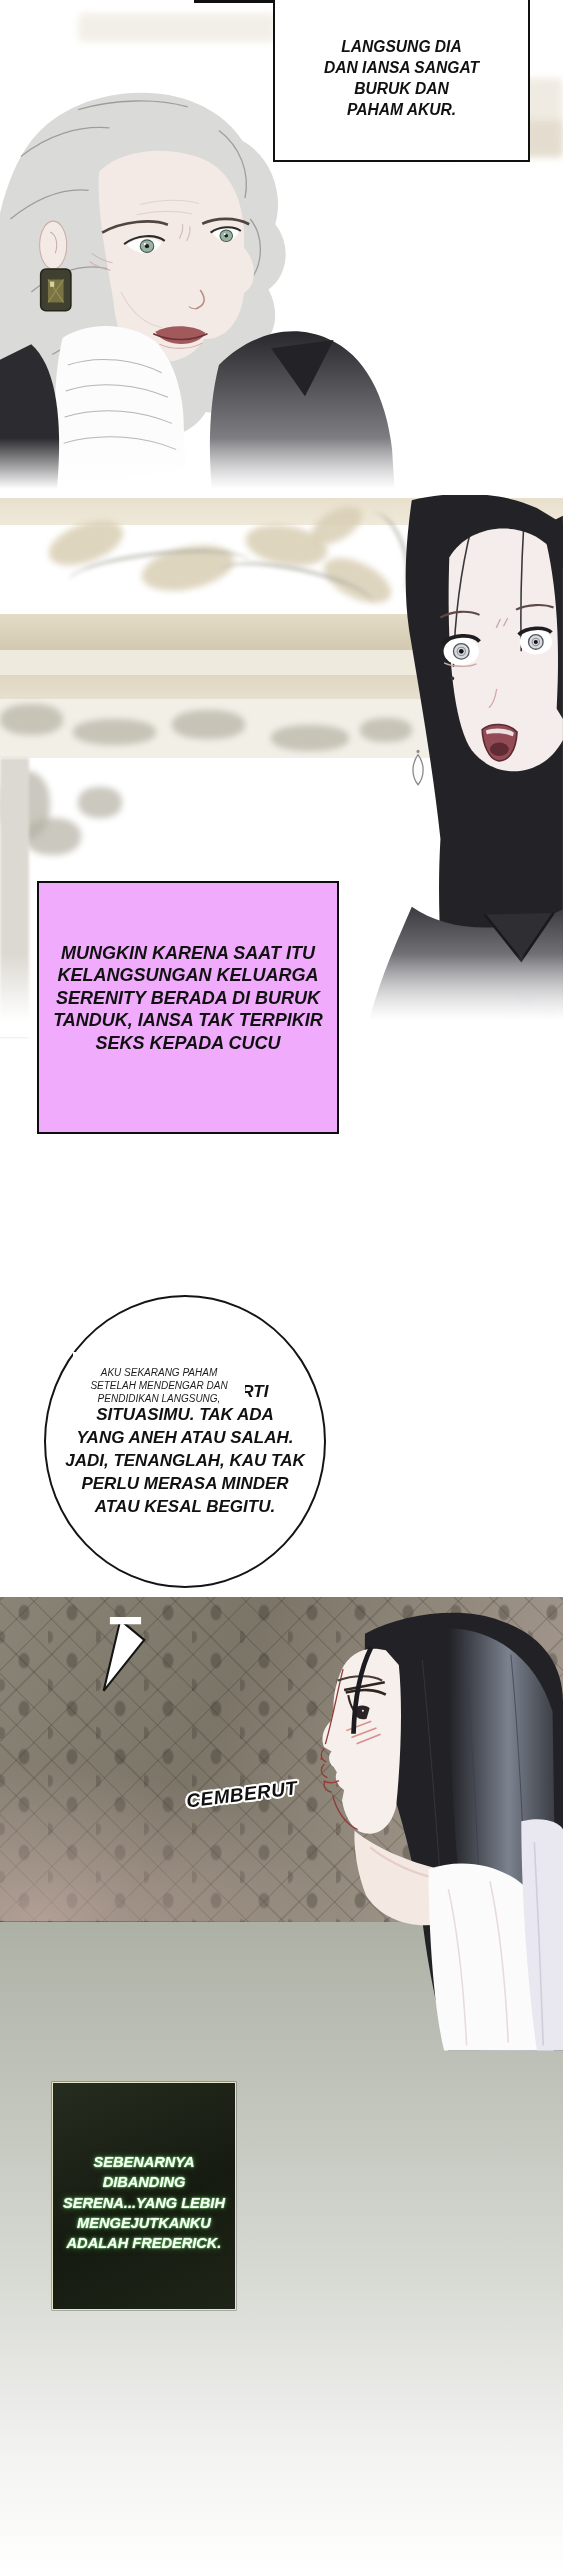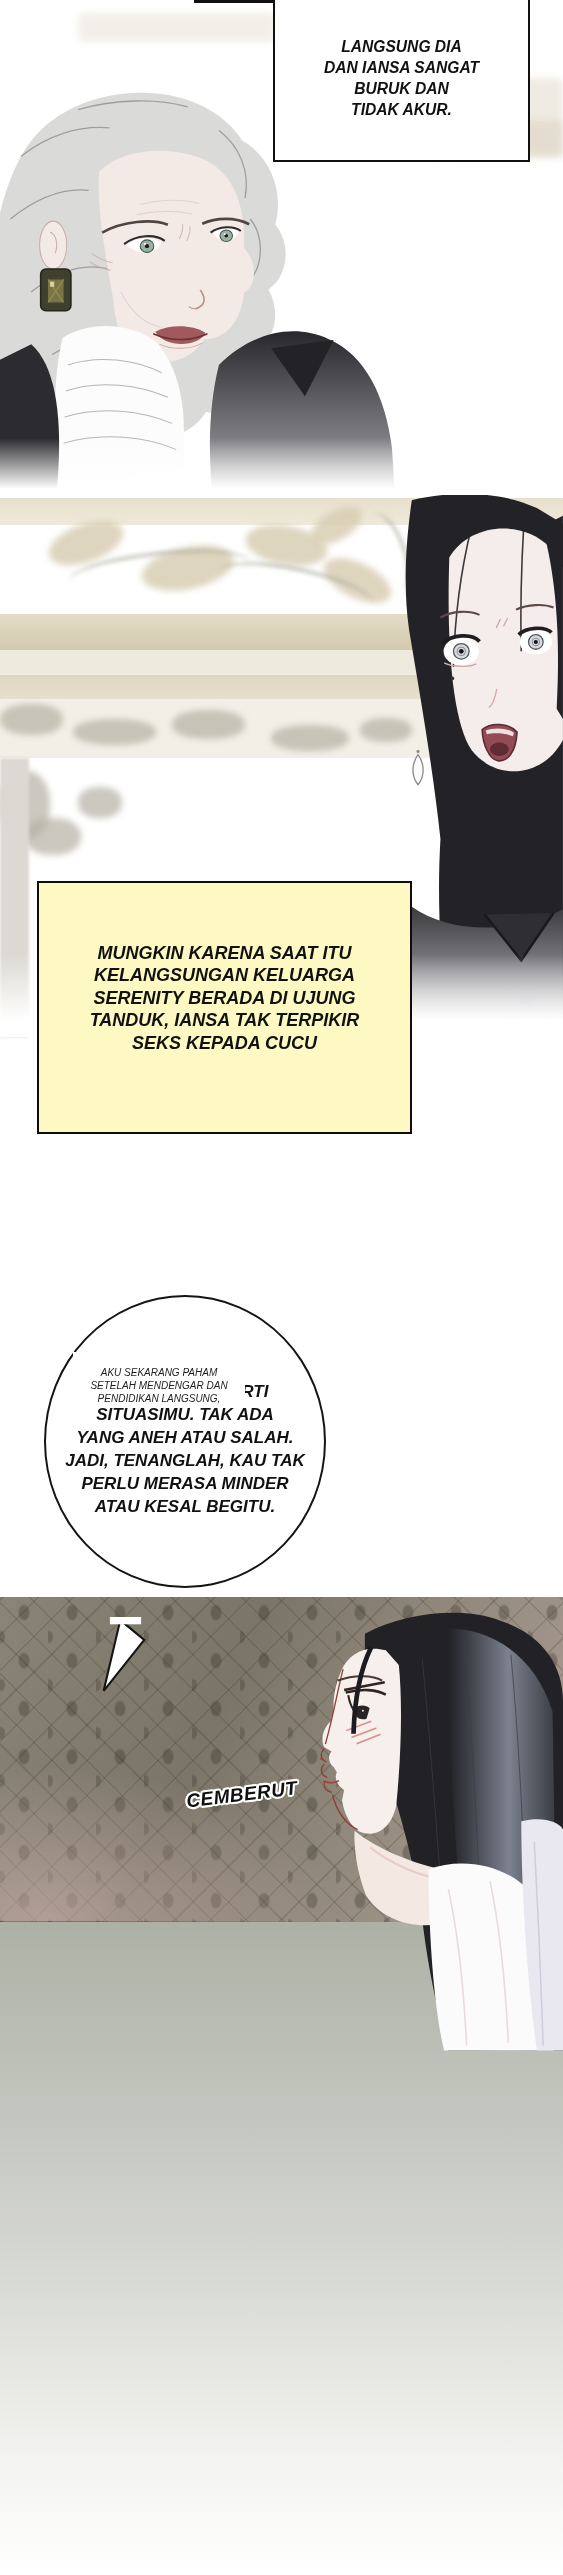--- a/index.html
+++ b/index.html
@@ -21,21 +21,21 @@
   #box-notch{left:194px;top:0;width:81px;height:2.6px;background:#101010;z-index:31;}
   
   #panel-ballroom{left:0;top:495px;width:563px;height:542px;background:#fff;}
   .band{left:0;width:563px;}
   #p2-fade{left:0;top:459px;width:563px;height:83px;
            background:linear-gradient(rgba(255,255,255,0),#fff 80%);z-index:5;}
   .leaf{background:#d9ceb4;border-radius:50%;opacity:.85;filter:blur(3.1px);}
   .branch{border-top:3.1px solid #a6a69a;border-radius:50%;height:37px;filter:blur(2.1px);opacity:.8;}
   .scroll{background:#b5b1a4;border-radius:45%;filter:blur(3.1px);opacity:.7;}
   
-  #narration-box-mid{left:37px;top:881px;width:375px;height:253px;background:#fef9c3;
+  #narration-box-mid{left:37px;top:881px;width:302px;height:253px;background:#f0abfc;
                      border:2.1px solid #0d0d0d;box-sizing:border-box;z-index:30;}
   #narration-box-mid .line{font-size:18px;line-height:22.4px;}
   #narration-box-mid-inner{padding-top:59px;}
   
   #speech-bubble-main{left:44px;top:1295px;width:282px;height:293px;border-radius:50%;
                       background:#fff;border:2.1px solid #141414;box-sizing:border-box;z-index:22;}
   #speech-bubble-main .line{font-size:17px;line-height:23px;}
   #bubble-main-inner{padding-top:83px;}
   #small-text-patch{left:73px;top:1352px;width:172px;height:52px;background:#fff;z-index:23;}
   #small-text-patch .line{font-size:10px;line-height:13px;font-weight:normal;color:#1c1c1c;}
@@ -156,21 +156,21 @@
     </svg>
     <div id="p1-fade" class="abs"></div>
   </div>
 
   <div id="box-notch" class="abs"></div>
   <div id="speech-box-top" class="abs comic-text">
     <div id="speech-box-top-inner">
       <div class="line">LANGSUNG DIA</div>
       <div class="line">DAN IANSA SANGAT</div>
       <div class="line">BURUK DAN</div>
-      <div class="line">TIDAK AKUR.</div>
+      <div class="line">PAHAM AKUR.</div>
     </div>
   </div>
 
   <div id="panel-ballroom" class="abs">
     <div class="abs band" style="top:2.6px;height:27px;background:linear-gradient(#e8e0cc,#efe9da);"></div>
 
     <div class="abs leaf" style="left:47px;top:29px;width:78px;height:38px;transform:rotate(-20deg);"></div>
     <div class="abs leaf" style="left:141px;top:52px;width:94px;height:42px;transform:rotate(-12deg);"></div>
     <div class="abs leaf" style="left:245px;top:31px;width:83px;height:39px;transform:rotate(10deg);"></div>
     <div class="abs leaf" style="left:321px;top:68px;width:73px;height:35px;transform:rotate(26deg);"></div>
@@ -246,21 +246,21 @@
           <circle cx="980" cy="1008" r="12"></circle>
       </g>
     </svg>
     <div id="p2-fade" class="abs"></div>
   </div>
 
   <div id="narration-box-mid" class="abs comic-text">
     <div id="narration-box-mid-inner">
       <div class="line">MUNGKIN KARENA SAAT ITU</div>
       <div class="line">KELANGSUNGAN KELUARGA</div>
-      <div class="line">SERENITY BERADA DI UJUNG</div>
+      <div class="line">SERENITY BERADA DI BURUK</div>
       <div class="line">TANDUK, IANSA TAK TERPIKIR</div>
       <div class="line">SEKS KEPADA CUCU</div>
     </div>
   </div>
 
   <div id="panel-wallpaper" class="abs">
     <div id="wallpaper-bg" class="abs"></div>
     <div id="wallpaper-glow" class="abs"></div>
     <svg class="abs" style="left:292px;top:0;" width="271" height="458" viewBox="0 0 520 878">
       <defs>
@@ -335,15 +335,23 @@
       <div class="line">SETELAH MENDENGAR DAN</div>
       <div class="line">PENDIDIKAN LANGSUNG,</div>
     </div>
   </div>
   <svg id="bubble-tail" class="abs" viewBox="0 0 120 150">
     <polygon points="50,6 96,44 18,142" fill="#ffffff" stroke="#141414" stroke-width="4"></polygon>
     <rect x="30" y="0" width="60" height="14" fill="#ffffff"></rect>
   </svg>
 
   <div id="section-grey" class="abs"></div>
+  <div id="inner-thought-box" class="abs comic-text">
+    <div id="inner-thought-inner">
+      <div class="line">SEBENARNYA DIBANDING</div>
+      <div class="line">SERENA...YANG LEBIH</div>
+      <div class="line">MENGEJUTKANKU</div>
+      <div class="line">ADALAH FREDERICK.</div>
+    </div>
+  </div>
 
 </div>
 
 
 </body></html>

